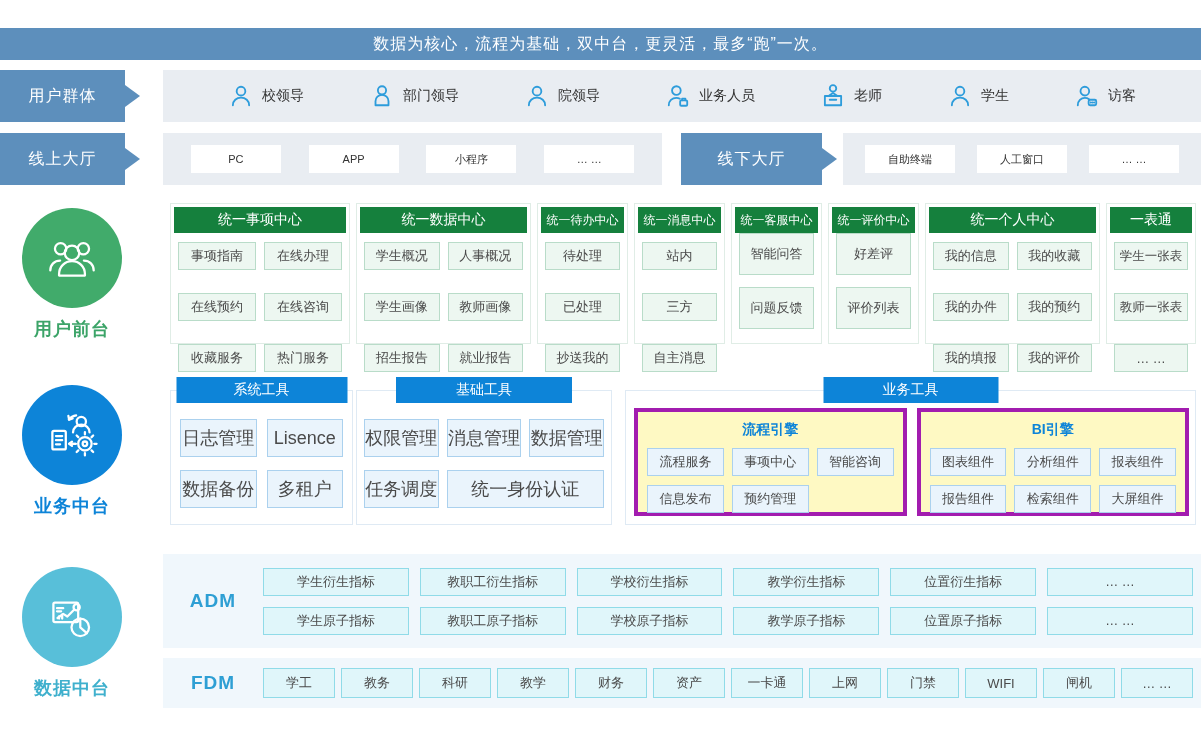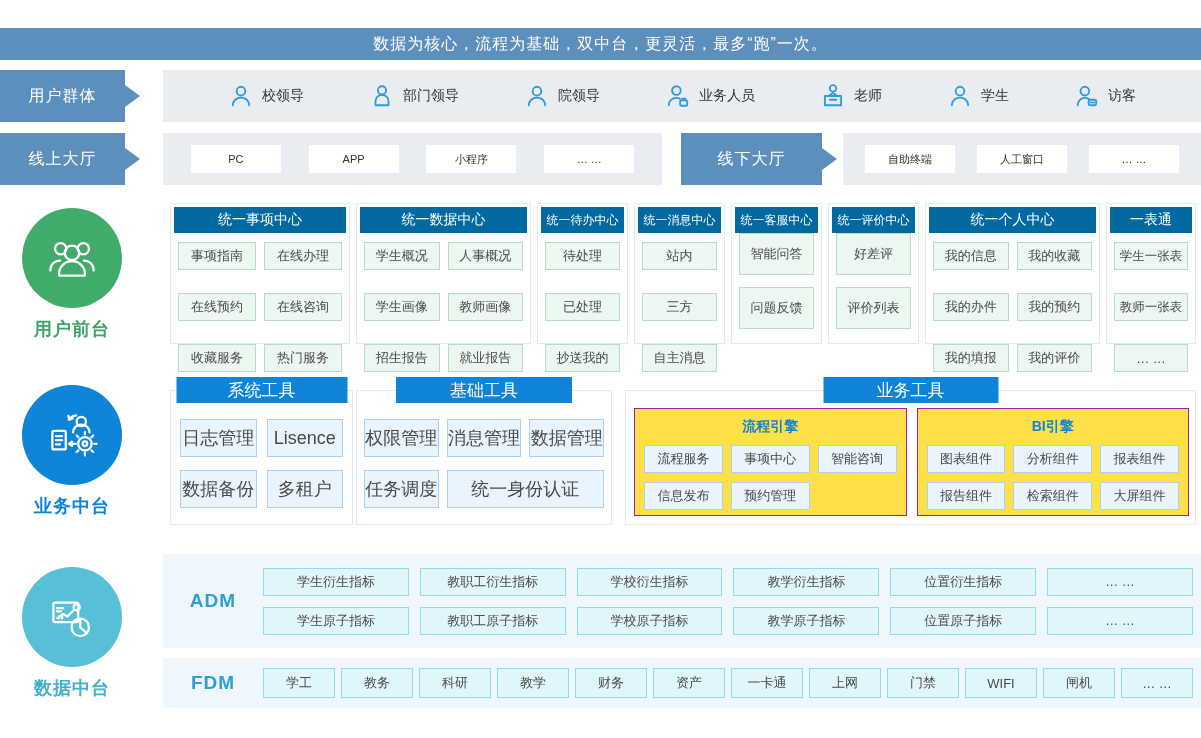--- a/index.html
+++ b/index.html
@@ -45,41 +45,41 @@
   .itm{display:flex;align-items:center;justify-content:center;font-size:13px;color:#4a4a4a;
     height:28px;box-sizing:border-box;white-space:nowrap;}
   .g-itm{background:#edf7f1;border:1px solid #b9dcc9;}
   .b-itm{background:#eaf4fc;border:1px solid #abd1ee;}
   .c-itm{background:#e0f6fa;border:1px solid #90dbe8;}
 
   
   #fe-cols{position:absolute;left:170px;top:203px;width:1026px;height:141px;display:flex;gap:6px;}
   .fe-col{background:#fff;border:1px solid #e0ede6;box-sizing:border-box;display:flex;flex-direction:column;}
   .g-hdr{height:26px;flex:0 0 26px;display:flex;align-items:center;justify-content:center;
-    color:#fff;font-size:14px;background:#0369a1;margin:3px 3px 0;}
+    color:#fff;font-size:14px;background:#15803d;margin:3px 3px 0;}
   .hdr-sm{font-size:12px;}
   .fe-items{display:grid;gap:23px 8px;padding:9px 7px;align-content:start;}
   .cols2{grid-template-columns:1fr 1fr;}
   .fe-items.tall{padding-top:0;gap:12px;}
   .tall .itm{height:42px;}
 
   
   .bg-group{position:absolute;top:377px;height:148px;}
   #bg1{left:170px;width:183px;} #bg2{left:356px;width:256px;} #bg3{left:625px;width:571px;}
   .b-hdr{position:absolute;top:0;left:50%;transform:translateX(-50%);height:26px;z-index:2;
-    background:#0d84d8;color:#fff;display:flex;align-items:center;justify-content:center;font-size:17px;}
+    background:#0d84d8;color:#fff;display:flex;align-items:center;justify-content:center;font-size:14px;}
   #bg1 .b-hdr{width:171px;} #bg2 .b-hdr{width:176px;} #bg3 .b-hdr{width:175px;}
   .bg-card{position:absolute;top:13px;left:0;right:0;bottom:0;background:#fff;border:1px solid #dfeaf4;box-sizing:border-box;}
   .bg-items{display:grid;}
   #bg1 .bg-items{grid-template-columns:1fr 1fr;gap:13px 10px;padding:28px 9px 0;}
   #bg2 .bg-items{grid-template-columns:1fr 1fr 1fr;gap:13px 8px;padding:28px 7px 0;}
   .itm-lg{height:38px;font-size:18px;}
   .span2{grid-column:span 2;}
   #bg3 .bg-card{display:flex;gap:10px;padding:17px 6px 8px 8px;}
-  .engine{flex:1;border:1px solid #a21caf;background:#fde047;display:flex;flex-direction:column;}
+  .engine{flex:1;border:4px solid #a21caf;background:#fef9c3;display:flex;flex-direction:column;}
   .engine-title{text-align:center;color:#0d84d8;font-weight:bold;font-size:14px;padding:9px 0 9px;}
   .engine-items{display:grid;grid-template-columns:1fr 1fr 1fr;gap:9px 8px;padding:0 9px 9px;}
 
   
   .dp-panel{position:absolute;left:163px;width:1038px;background:#f0f7fc;display:flex;align-items:center;box-sizing:border-box;}
   #adm{top:554px;height:94px;}
   #fdm{top:658px;height:50px;}
   .dp-label{width:100px;text-align:center;font-size:19px;font-weight:bold;color:#2e9fd4;letter-spacing:1px;}
   .dp-body{flex:1;display:grid;gap:11px;padding-right:8px;}
   #adm .dp-body{grid-template-columns:repeat(6,1fr);}

